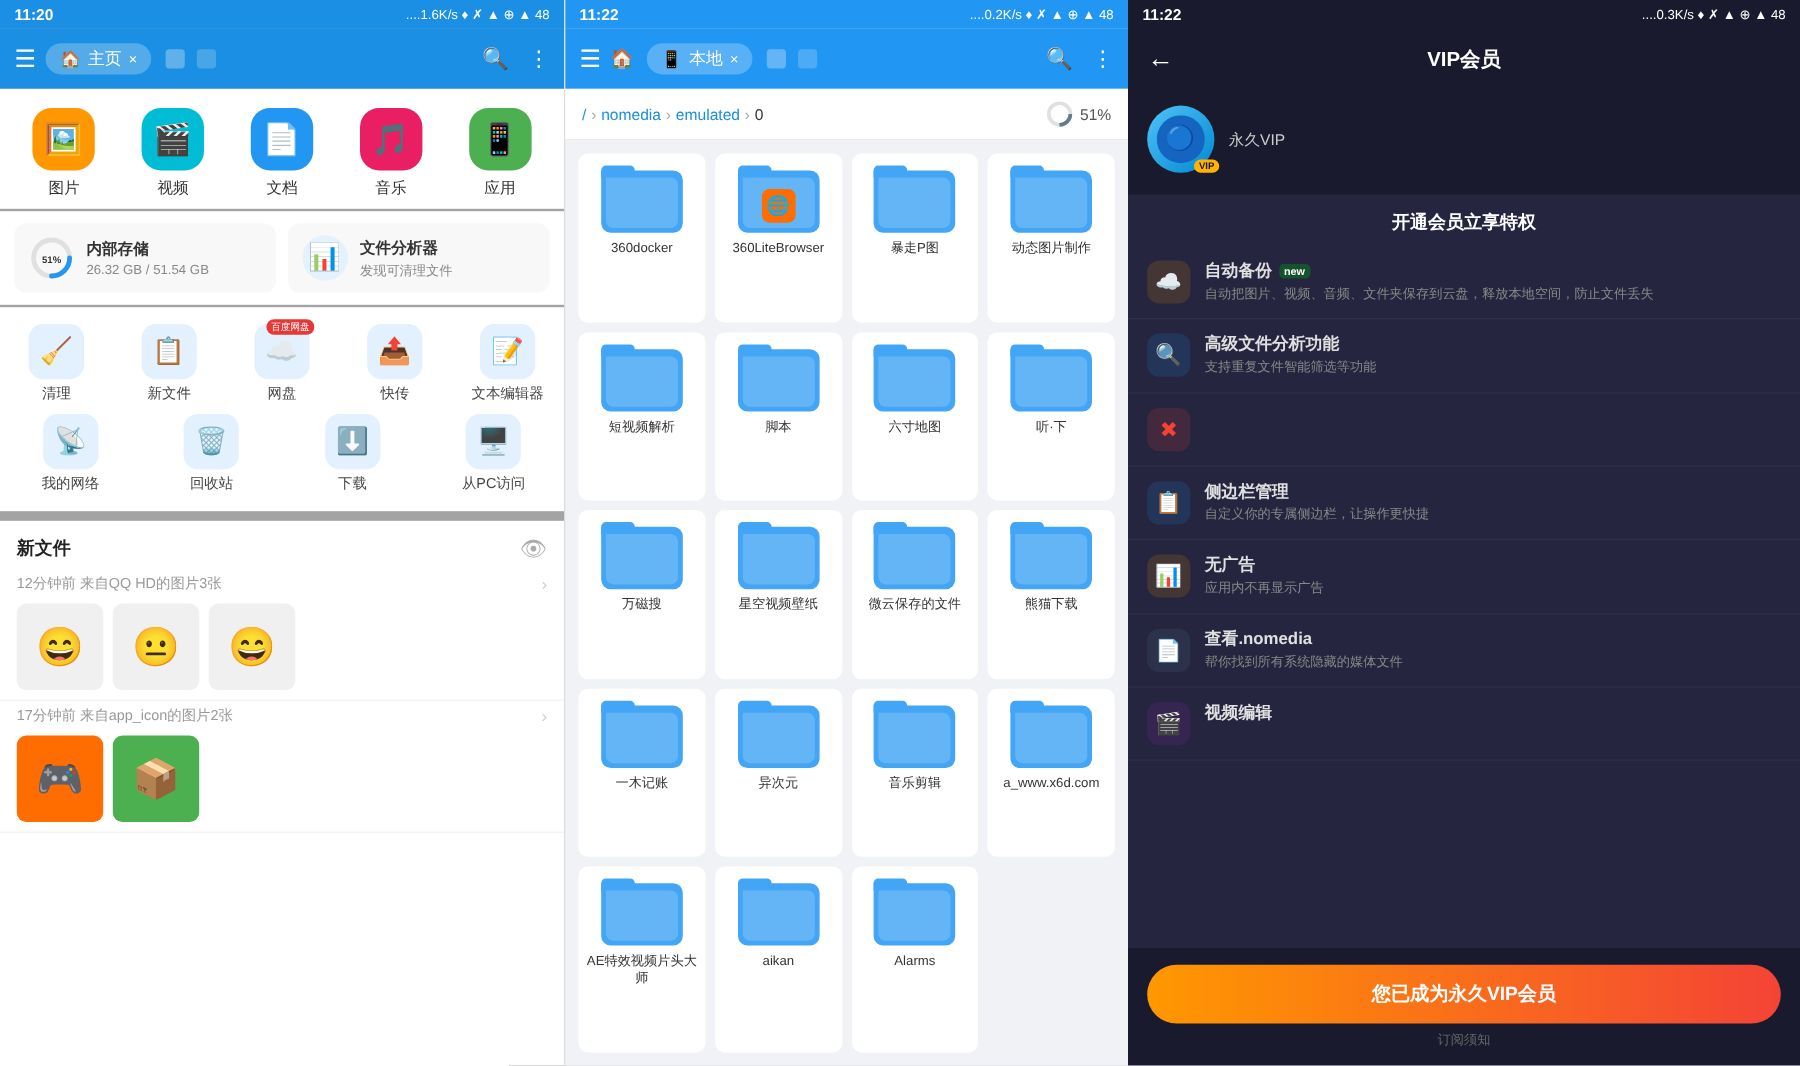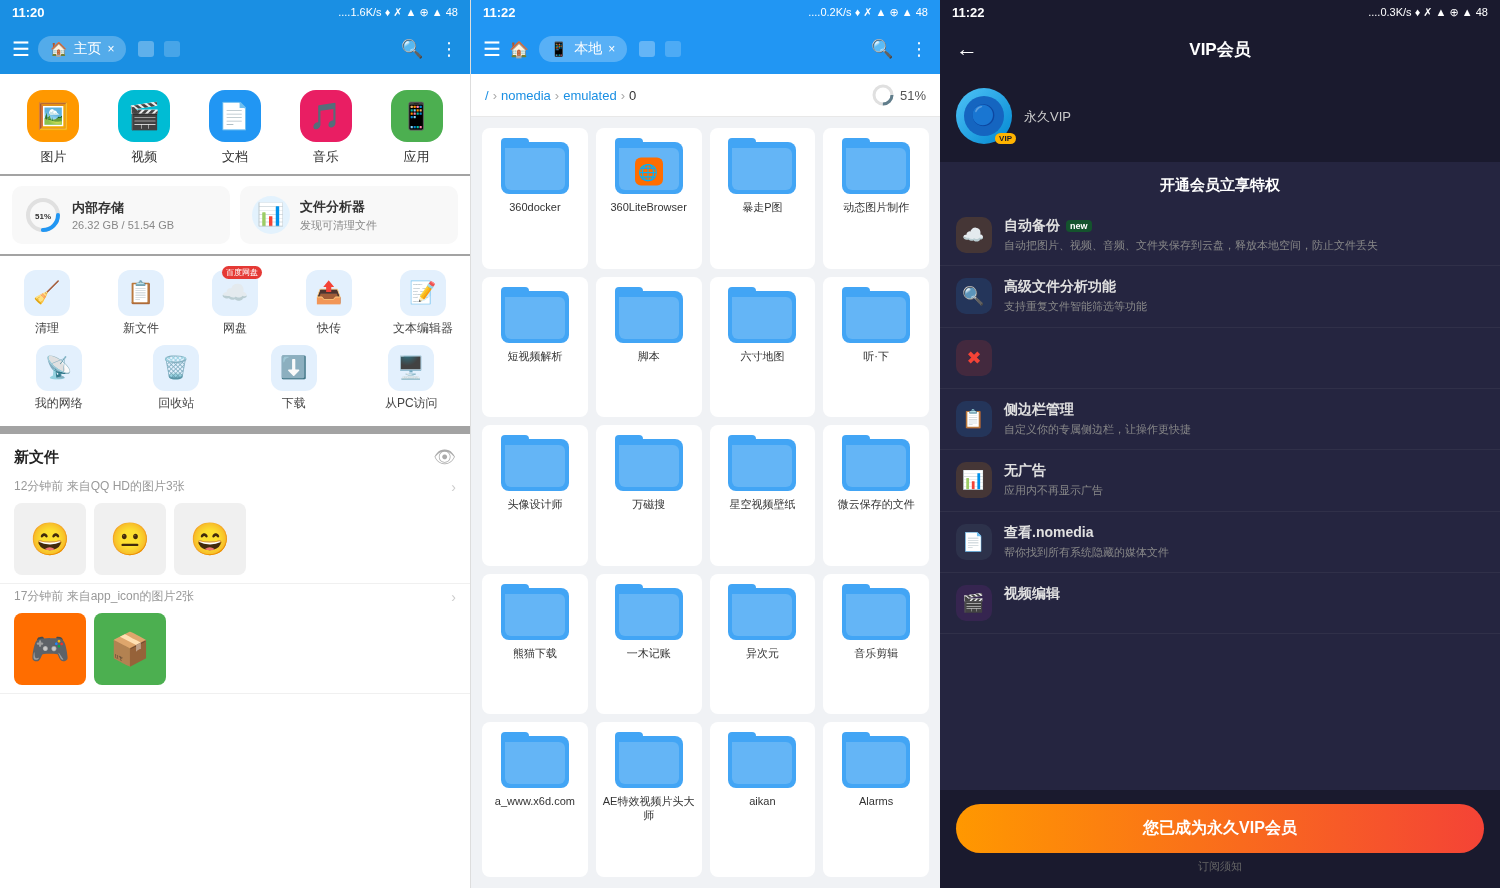--- a/index.html
+++ b/index.html
@@ -690,28 +690,20 @@
           <div class="folder-inner"></div>
         </div>
         <div class="file-name">听·下</div>
       </div>
       <div class="file-cell">
         <div class="folder-icon-wrap">
           <div class="folder-tab"></div>
           <div class="folder-body"></div>
           <div class="folder-inner"></div>
         </div>
-        <div class="file-name">头像设计师</div>
-      </div>
-      <div class="file-cell">
-        <div class="folder-icon-wrap">
-          <div class="folder-tab"></div>
-          <div class="folder-body"></div>
-          <div class="folder-inner"></div>
-        </div>
         <div class="file-name">万磁搜</div>
       </div>
       <div class="file-cell">
         <div class="folder-icon-wrap">
           <div class="folder-tab"></div>
           <div class="folder-body"></div>
           <div class="folder-inner"></div>
         </div>
         <div class="file-name">星空视频壁纸</div>
       </div>

